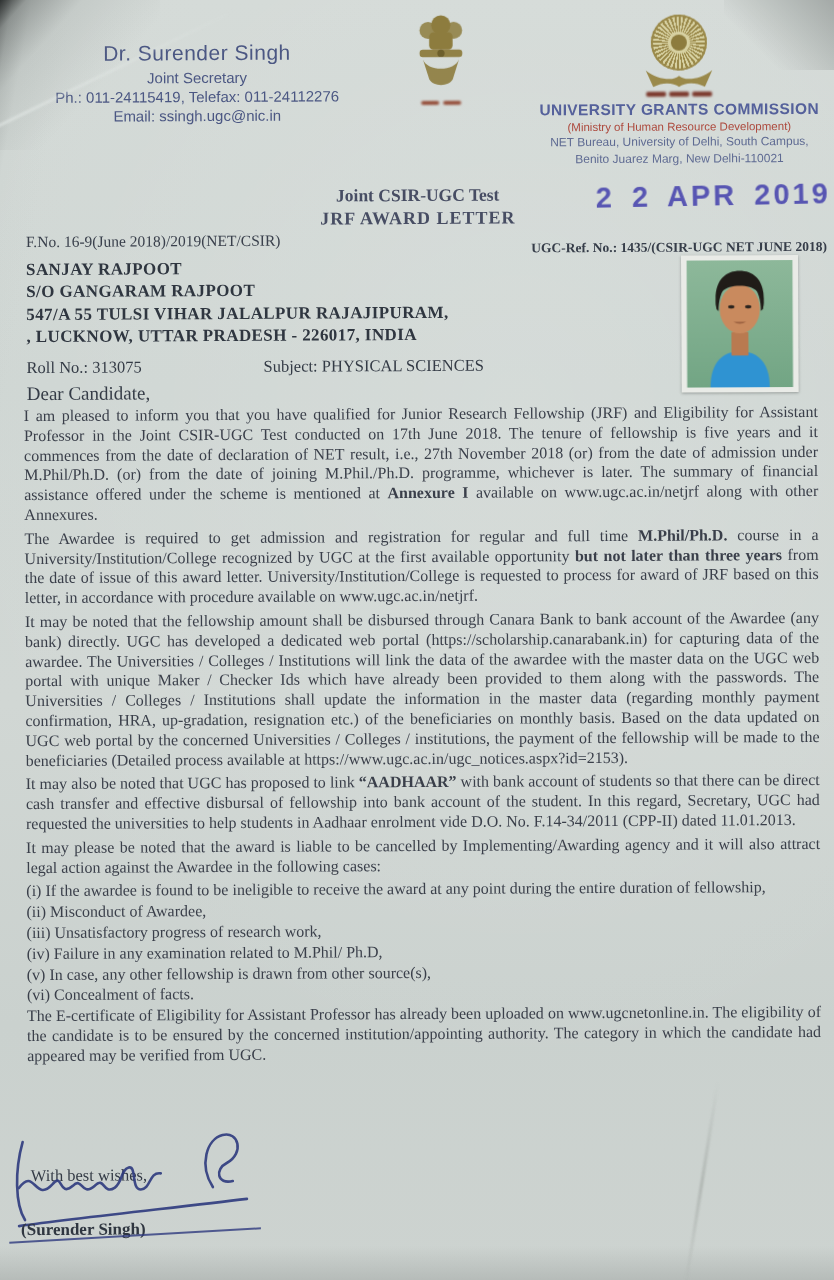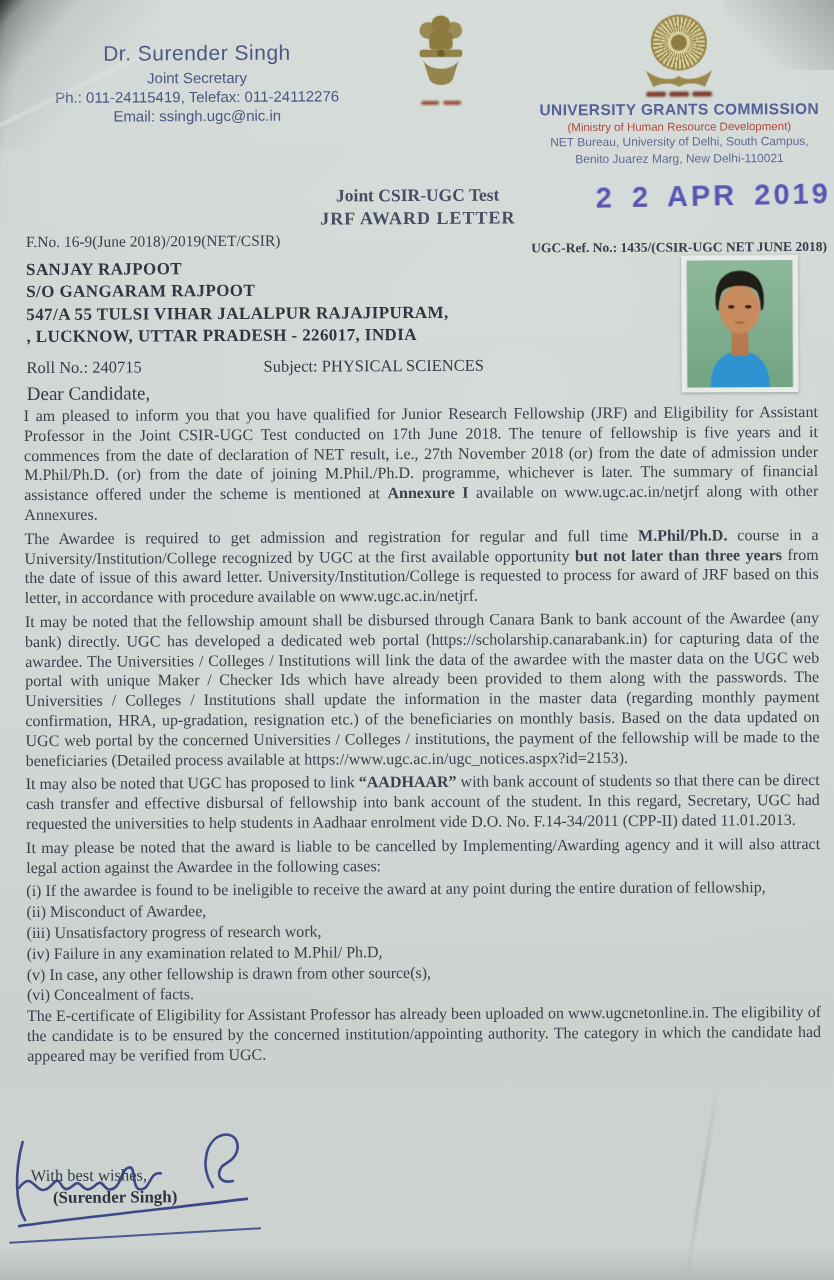--- a/index.html
+++ b/index.html
@@ -73,21 +73,21 @@
 
   
   .body-text{position:absolute;left:25px;top:404px;width:794px;color:#3a3f4a;
     font-size:16px;line-height:19.8px;}
   .body-text p{margin:0 0 4px 0;text-align:justify;}
   .body-text .list p{margin:0 0 1px 0;text-align:left;}
   .b{font-weight:700;}
 
   
   .wishes{position:absolute;left:28px;top:1164px;font-size:16.5px;color:#343b46;}
-  .signatory{position:absolute;left:18px;top:1186px;font-size:17px;font-weight:700;color:#2f3640;margin-left:32px;}
+  .signatory{position:absolute;left:18px;top:1218px;font-size:17px;font-weight:700;color:#2f3640;}
   .sig-strike{position:absolute;left:6px;top:1233px;width:252px;height:2px;background:#2e3a7e;
     transform:rotate(-3deg);opacity:0.8;}
   .signature{position:absolute;left:6px;top:1124px;width:320px;height:120px;}
 </style>
 </head>
 <body>
 
 <div class="page">
   <div class="tilt">
 
@@ -162,21 +162,21 @@
         <ellipse cx="50" cy="46" rx="19" ry="23" fill="#c98a5e"></ellipse>
         <path d="M28,46 C24,20 36,10 50,10 C64,10 76,20 72,46 C72,30 64,24 50,24 C36,24 28,30 28,46 Z" fill="#201c18"></path>
         <path d="M28,46 C26,34 30,26 38,23 C32,30 30,38 30,48 Z" fill="#201c18"></path>
         <path d="M72,46 C74,34 70,26 62,23 C68,30 70,38 70,48 Z" fill="#201c18"></path>
         <ellipse cx="42" cy="44" rx="3" ry="1.6" fill="#2a241f"></ellipse>
         <ellipse cx="58" cy="44" rx="3" ry="1.6" fill="#2a241f"></ellipse>
         <path d="M44,58 L56,58 Q50,62 44,58 Z" fill="#9c6140"></path>
       </svg>
     </div>
 
-    <div class="roll">Roll No.: 240715</div>
+    <div class="roll">Roll No.: 313075</div>
     <div class="subject">Subject: PHYSICAL SCIENCES</div>
     <div class="salutation">Dear Candidate,</div>
 
     <div class="body-text">
       <p><span>I am pleased to inform you that you have qualified for Junior Research Fellowship (JRF) and Eligibility for Assistant Professor in the Joint CSIR-UGC Test conducted on 17th June 2018. The tenure of fellowship is five years and it commences from the date of declaration of NET result, i.e., 27th November 2018 (or) from the date of admission under M.Phil/Ph.D. (or) from the date of joining M.Phil./Ph.D. programme, whichever is later. The summary of financial assistance offered under the scheme is mentioned at </span><span class="b">Annexure I</span><span> available on www.ugc.ac.in/netjrf along with other Annexures.</span></p>
       <p><span>The Awardee is required to get admission and registration for regular and full time </span><span class="b">M.Phil/Ph.D.</span><span> course in a University/Institution/College recognized by UGC at the first available opportunity </span><span class="b">but not later than three years</span><span> from the date of issue of this award letter. University/Institution/College is requested to process for award of JRF based on this letter, in accordance with procedure available on www.ugc.ac.in/netjrf.</span></p>
       <p><span>It may be noted that the fellowship amount shall be disbursed through Canara Bank to bank account of the Awardee (any bank) directly.  UGC has developed a dedicated web portal (https://scholarship.canarabank.in) for capturing data of the awardee.  The Universities / Colleges / Institutions will link the data of the awardee with the master data on the UGC web portal with unique  Maker / Checker Ids which have already been provided to them along with the passwords.  The Universities / Colleges / Institutions shall update the information in the master data (regarding monthly payment confirmation, HRA, up-gradation, resignation etc.) of the beneficiaries on monthly basis.  Based on the data updated on UGC web portal by the concerned Universities / Colleges / institutions, the payment of the fellowship will be made to the beneficiaries (Detailed process available at https://www.ugc.ac.in/ugc_notices.aspx?id=2153).</span></p>
       <p><span>It may also be noted that UGC has proposed to link </span><span class="b">“AADHAAR”</span><span> with bank account of students so that there can be direct cash transfer and effective disbursal of fellowship into bank account of the student. In this regard, Secretary, UGC had requested the universities to help students in Aadhaar enrolment vide D.O. No. F.14-34/2011 (CPP-II) dated 11.01.2013.</span></p>
       <p><span>It may please be noted that the award is liable to be cancelled by Implementing/Awarding agency and it will  also attract legal action against the Awardee in the following cases:</span></p>
       <div class="list">

